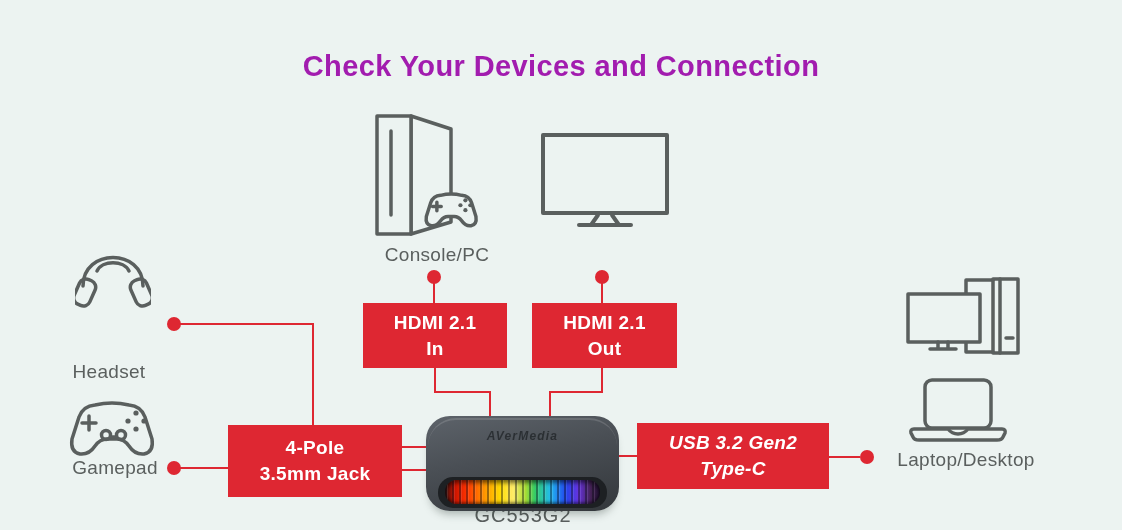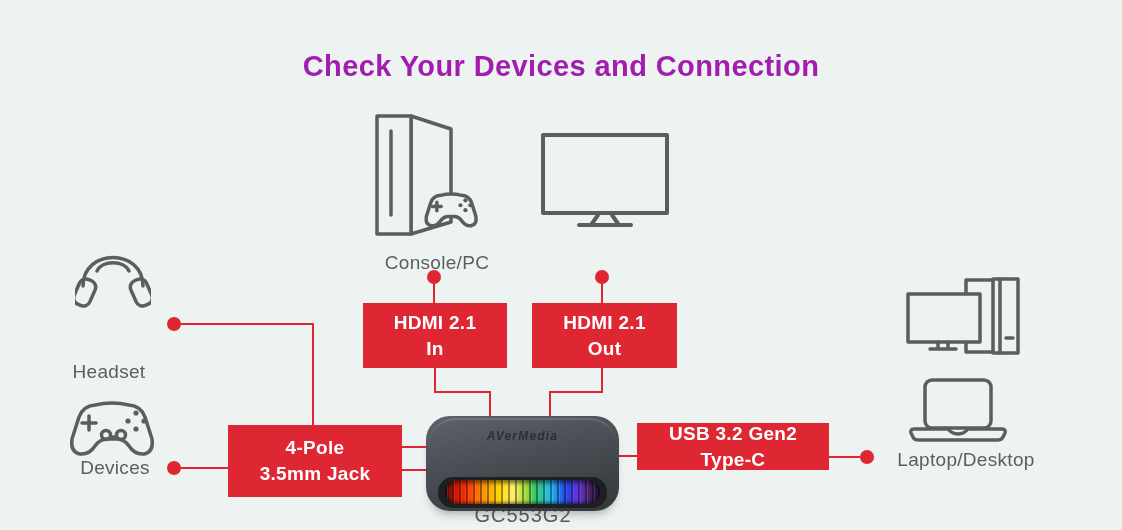--- a/index.html
+++ b/index.html
@@ -23,35 +23,35 @@
   .redbox{
     position:absolute;z-index:2;
     background:#de2732;color:#ffffff;
     display:flex;flex-direction:column;align-items:center;justify-content:center;
     font-size:19px;line-height:26px;font-weight:600;letter-spacing:.3px;
     text-align:center;
   }
   .box-hdmi-in {left:363px;top:303px;width:144px;height:65px;}
   .box-hdmi-out{left:532px;top:303px;width:145px;height:65px;}
   .box-jack    {left:228px;top:425px;width:174px;height:72px;}
-  .box-usb     {left:637px;top:423px;width:192px;height:47px;}
+  .box-usb     {left:637px;top:423px;width:192px;height:66px;font-style:italic;}
   .icon{position:absolute;z-index:2;}
   .icon svg{display:block;}
   .ic-console{left:375px;top:111px;}
   .ic-display{left:541px;top:133px;}
   .ic-headset{left:75px;top:238px;}
   .ic-gamepad{left:64px;top:398px;}
   .ic-desktop{left:903px;top:276px;}
   .ic-laptop {left:908px;top:378px;}
   .dev-label{
     position:absolute;z-index:2;
     font-size:19px;color:#5a5f5e;letter-spacing:.3px;
     text-align:center;width:170px;
   }
-  .lbl-console{left:352px;top:252px;}
+  .lbl-console{left:352px;top:244px;}
   .lbl-display{left:520px;top:244px;}
   .lbl-headset{left:24px;top:314px;margin-top:47px;}
   .lbl-gamepad{left:30px;top:457px;}
   .lbl-laptop{left:881px;top:449px;}
   .lbl-model{left:438px;top:504px;font-size:20px;letter-spacing:1px;}
   
   .capture-card{
     position:absolute;z-index:3;
     left:426px;top:416px;width:193px;height:95px;
     border-radius:24px;
@@ -198,17 +198,17 @@
 
   <div class="capture-card">
     <div class="card-logo">AVerMedia</div>
     <div class="rgb-bezel">
       <div class="rgb-strip"></div>
     </div>
   </div>
 
   <div class="dev-label lbl-console">Console/PC</div>
   <div class="dev-label lbl-headset">Headset</div>
-  <div class="dev-label lbl-gamepad">Devices</div>
+  <div class="dev-label lbl-gamepad">Gamepad</div>
   <div class="dev-label lbl-laptop">Laptop/Desktop</div>
   <div class="dev-label lbl-model">GC553G2</div>
 
 </div>
 
 </body></html>

